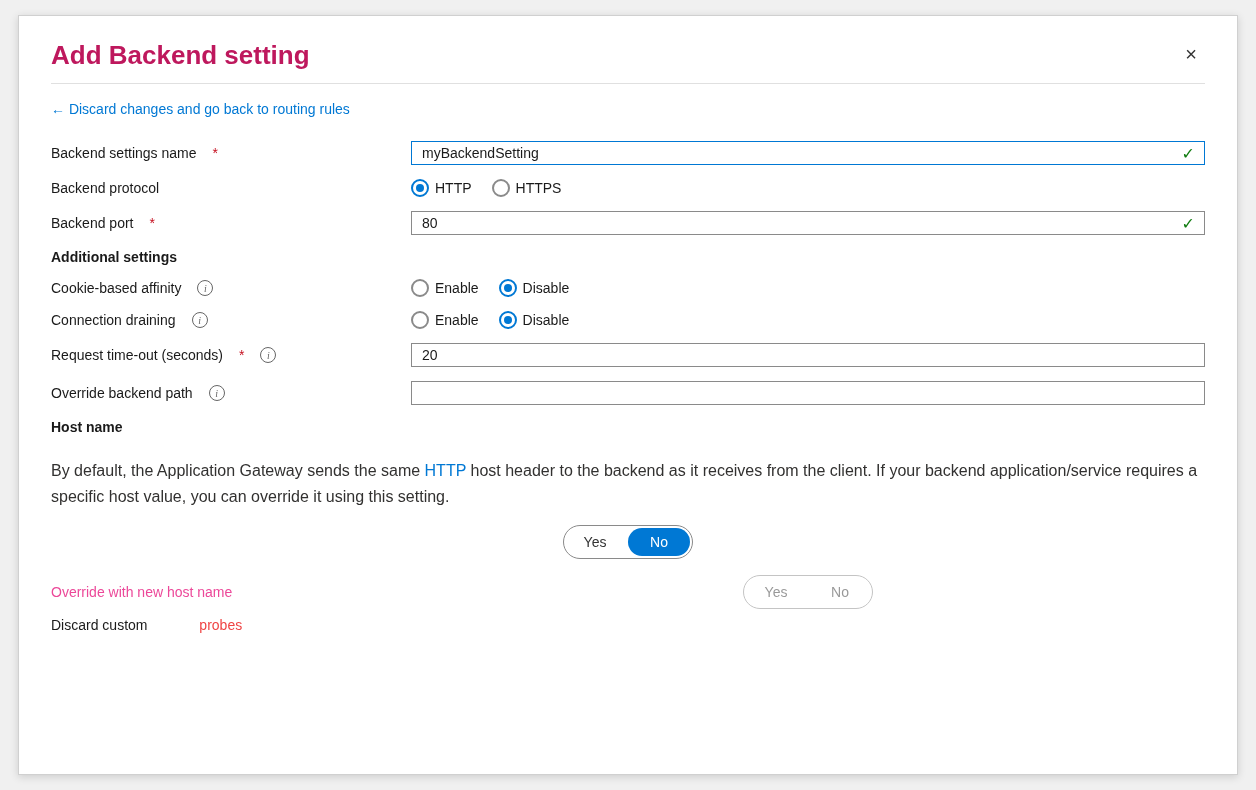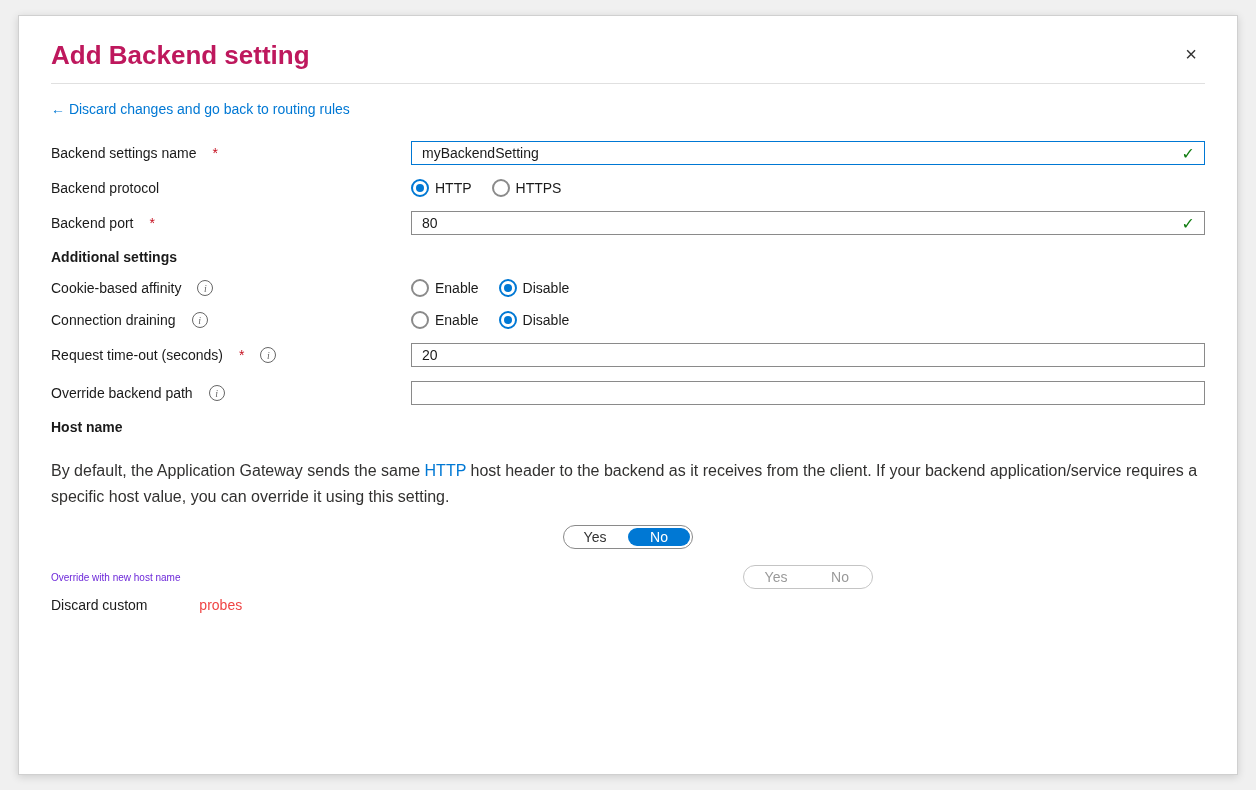--- a/index.html
+++ b/index.html
@@ -162,21 +162,21 @@
     .host-name-desc .link {
       color: #0078d4;
     }
     .toggle-group {
       display: flex;
       align-items: center;
       border: 1px solid #8a8a8a;
       border-radius: 20px;
       overflow: hidden;
       width: 130px;
-      height: 24px;
+      height: 34px;
     }
     .toggle-option {
       flex: 1;
       display: flex;
       align-items: center;
       justify-content: center;
       font-size: 14px;
       cursor: pointer;
       height: 100%;
       user-select: none;
@@ -199,22 +199,22 @@
     .toggle-wrapper {
       margin-bottom: 14px;
     }
     .override-row {
       display: flex;
       align-items: center;
       margin-bottom: 8px;
     }
     .override-label {
       width: 360px;
-      font-size: 10px;
-      color: #6d28d9;
+      font-size: 14px;
+      color: #ec4899;
       flex-shrink: 0;
     }
     .create-probes-link {
       font-size: 14px;
       color: #1a1a1a;
     }
     .create-probes-link .link {
       color: #ef4444;
       text-decoration: none;
       cursor: pointer;

